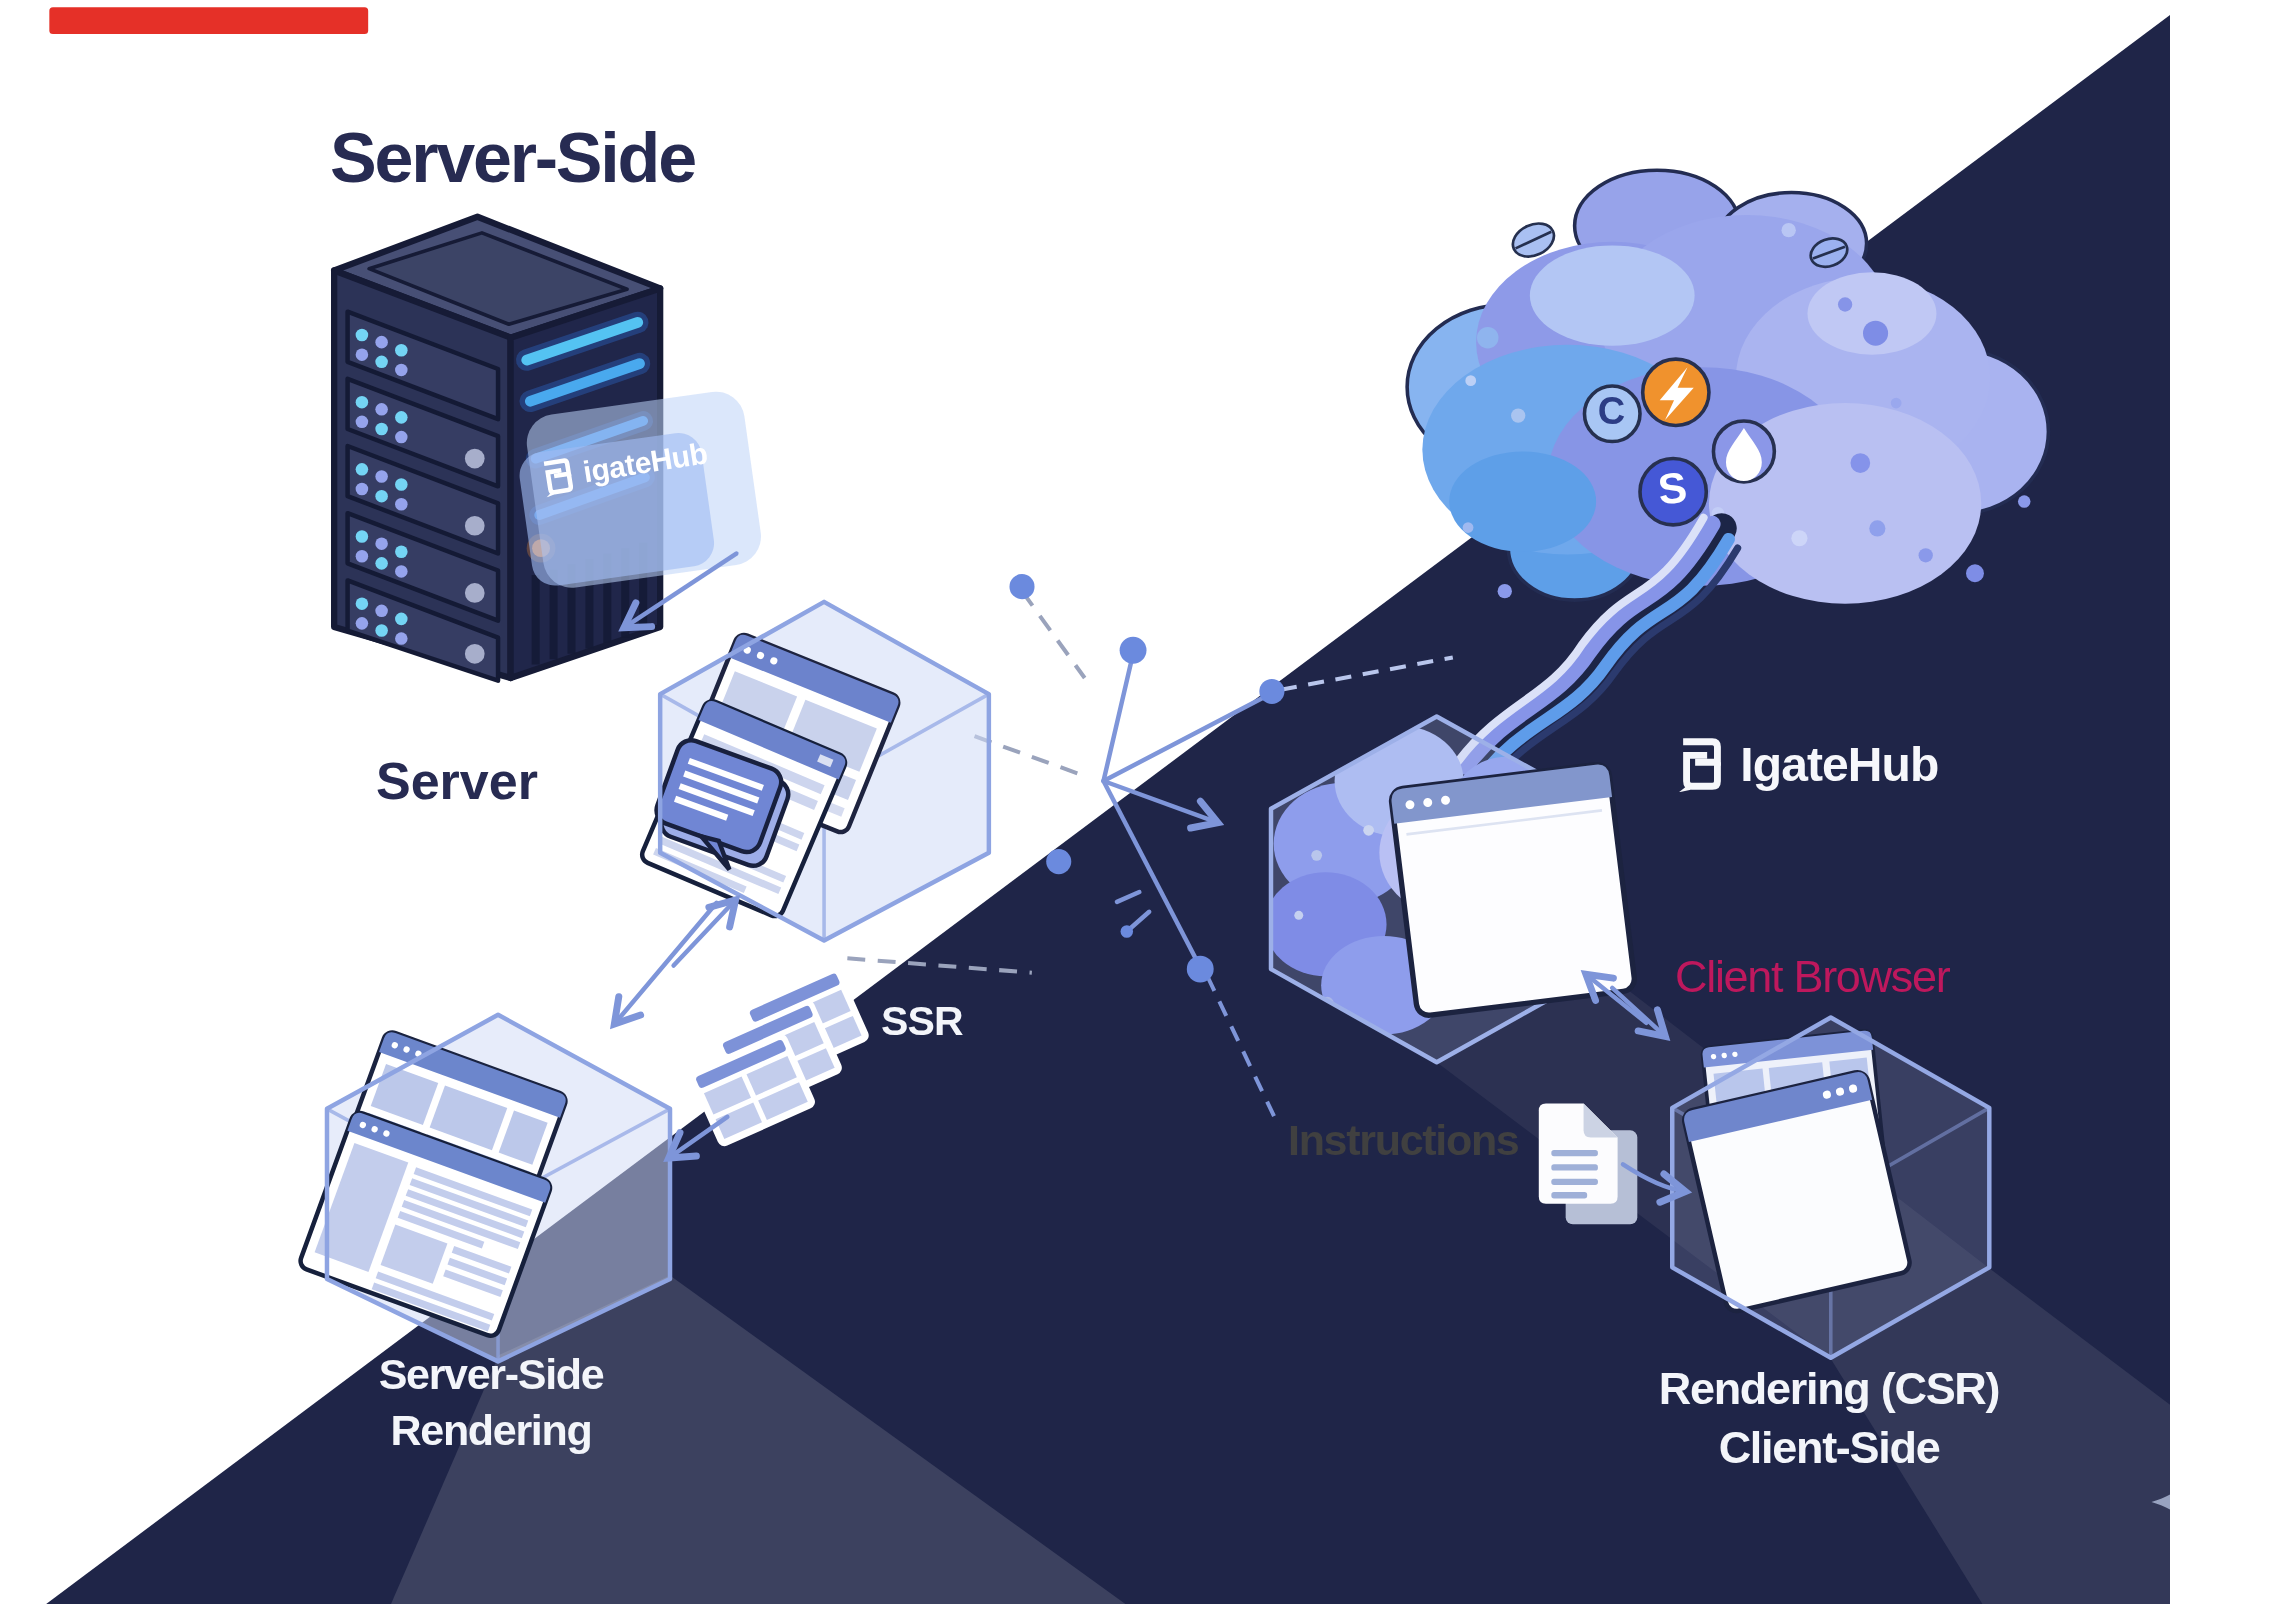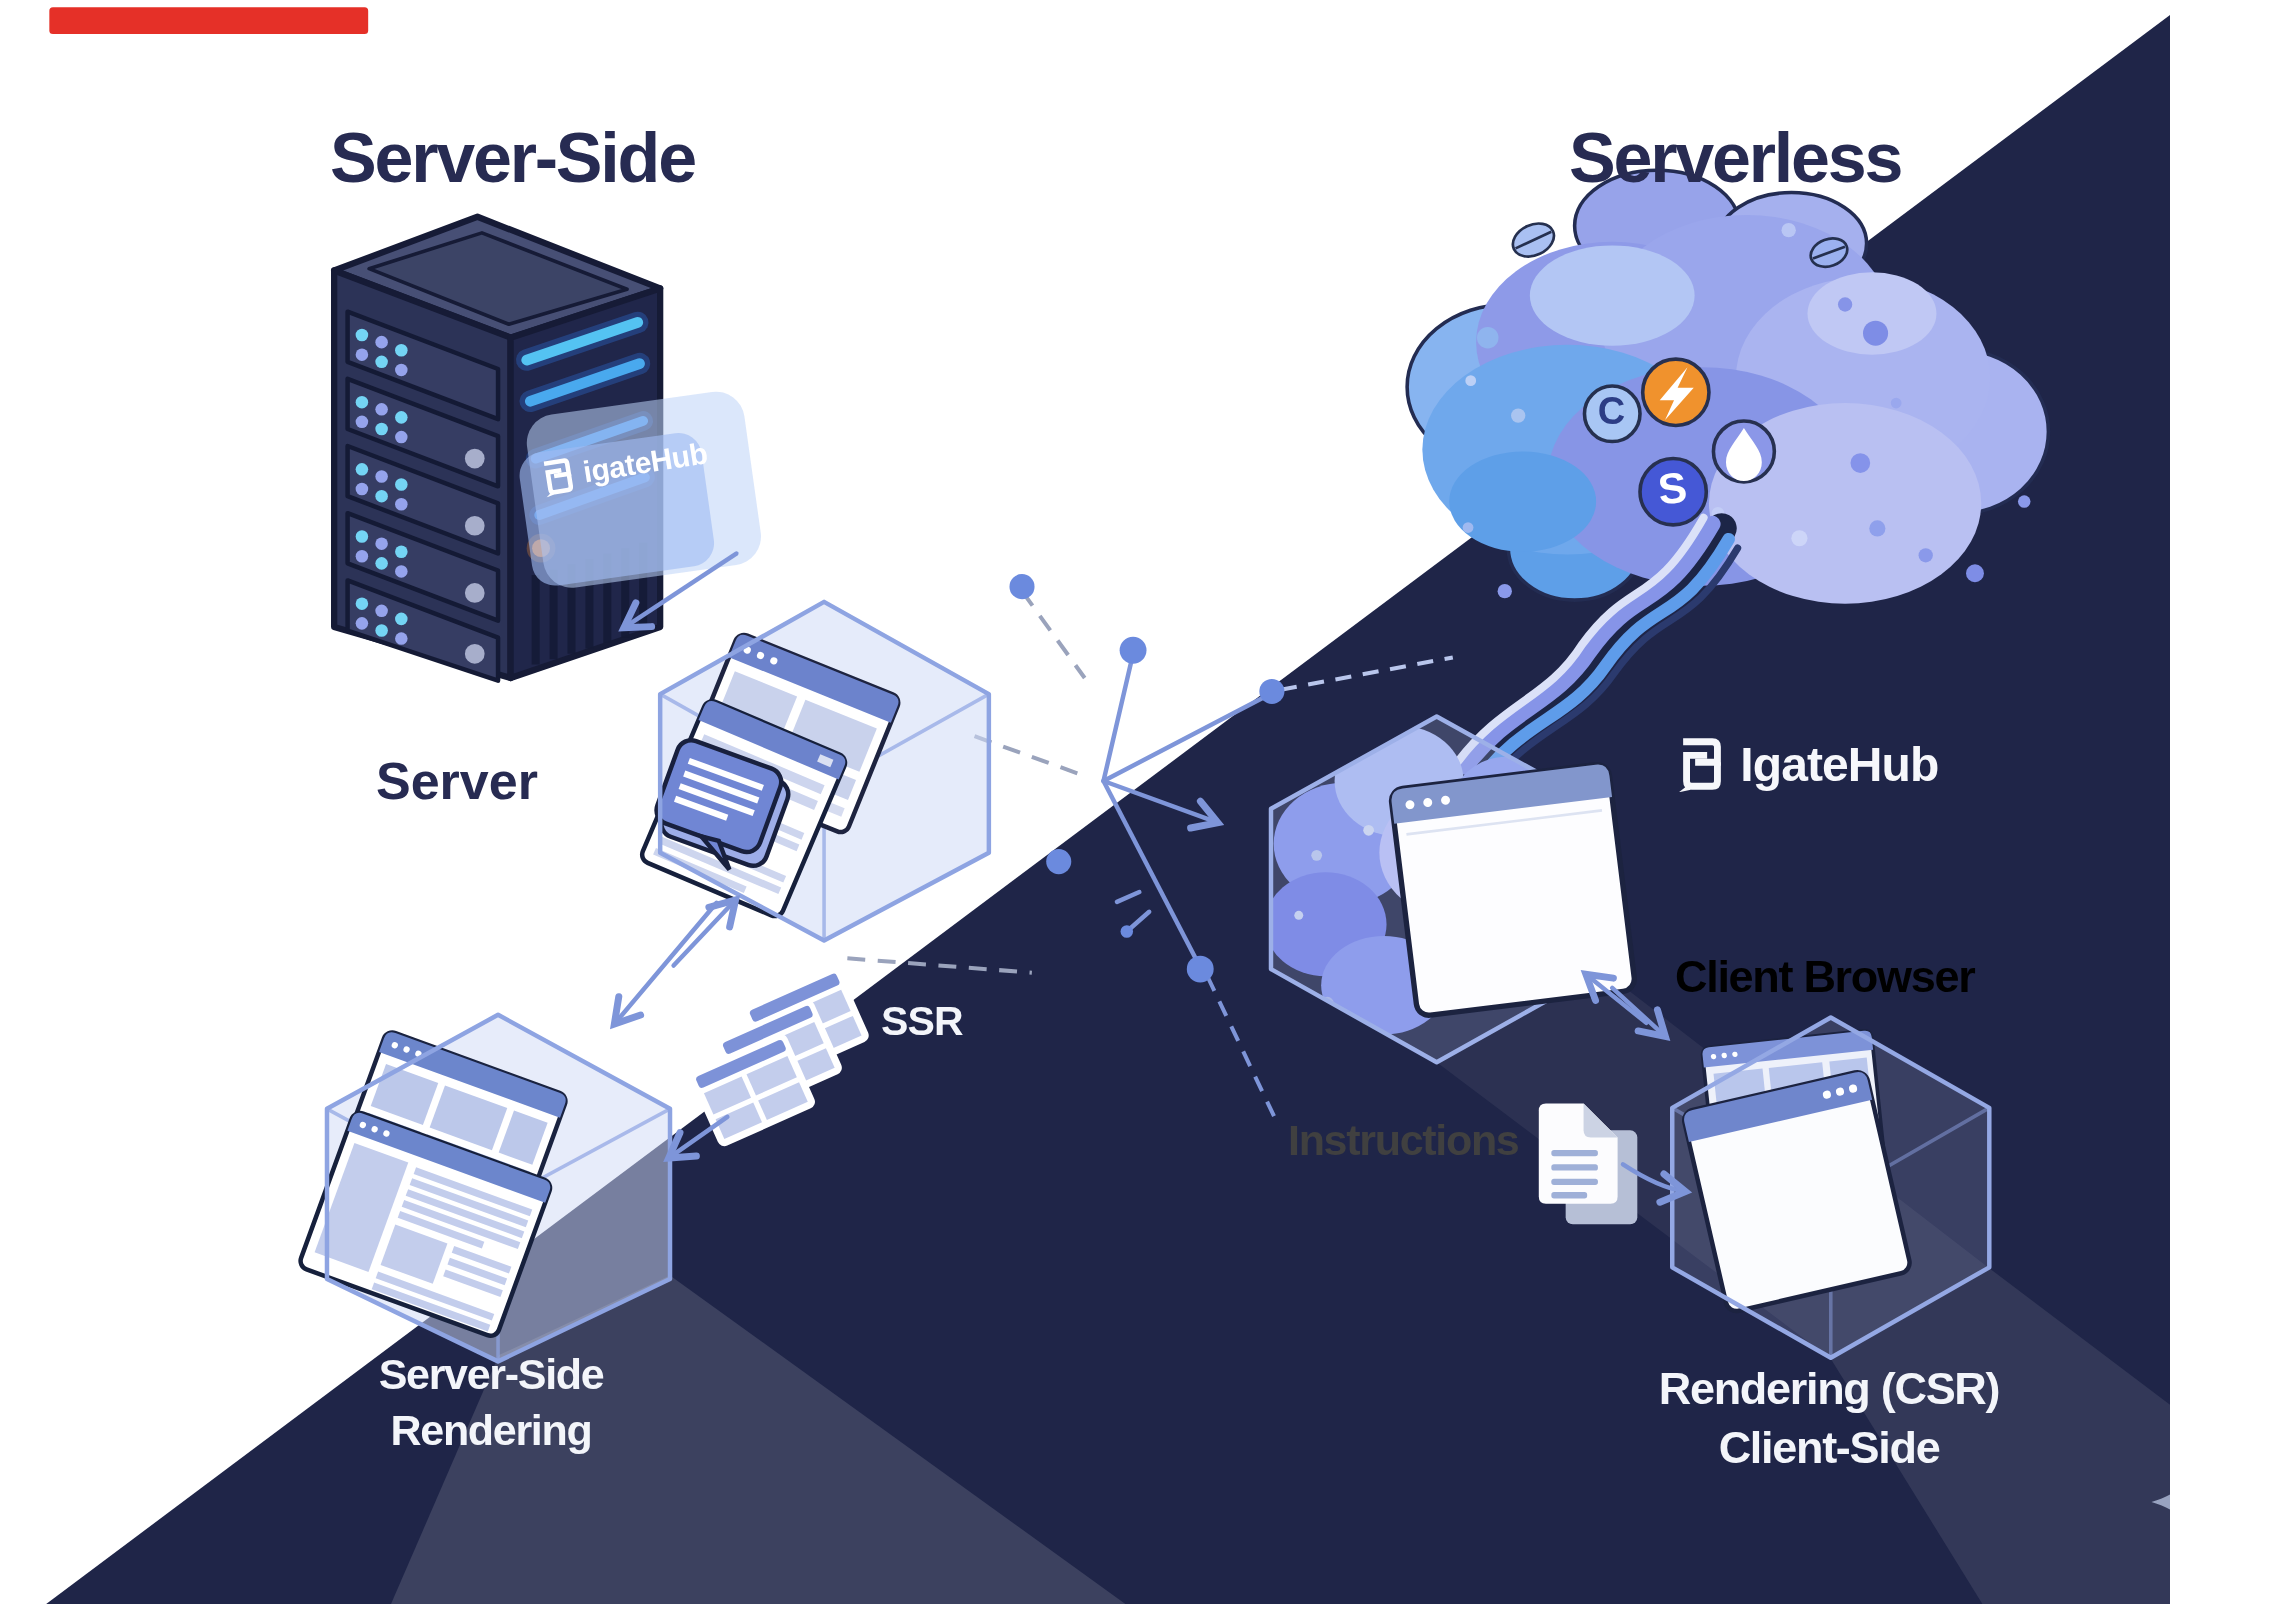--- a/index.html
+++ b/index.html
@@ -7,21 +7,21 @@
           font-family:"Liberation Sans",sans-serif;}
   .scene{position:absolute;left:0;top:0;width:2293px;height:1605px;}
   .txt{position:absolute;white-space:nowrap;}
   .title{font-size:70px;font-weight:700;letter-spacing:-2.2px;color:#272b52;}
   .t-server{left:376px;top:751px;font-size:52px;font-weight:700;color:#272b52;text-align:right;}
   .t-ssr{left:871px;top:998px;font-size:41px;font-weight:600;color:#f3f5fa;letter-spacing:-0.9px;margin-left:10px;}
   .caption{position:absolute;text-align:center;transform:translateX(-50%);
            font-size:43px;font-weight:600;line-height:1.3;color:#f3f5fa;letter-spacing:-1.3px;}
   .cap-ssr{left:491px;top:1347px;}
   .cap-csr{left:1829px;top:1360px;font-size:45px;}
-  .t-client-browser{left:1675px;top:951px;font-size:45px;font-weight:700;color:#000000;letter-spacing:-1.3px;}
+  .t-client-browser{left:1675px;top:951px;font-size:45px;font-weight:400;color:#be185d;letter-spacing:-1.3px;}
   .t-instructions{left:1288px;top:1116px;font-size:43px;font-weight:600;color:#404040;letter-spacing:-1.3px;}
   .brand{position:absolute;left:1678px;top:736px;display:flex;align-items:center;gap:14.3px;}
   .brand span{font-size:48px;font-weight:700;letter-spacing:-0.9px;color:#f6f7fb;}
   .badge-brand{position:absolute;left:543px;top:460px;display:flex;align-items:center;gap:9px;
                transform:rotate(-9deg);transform-origin:left center;}
   .badge-brand span{font-size:30px;font-weight:700;color:#ffffff;letter-spacing:-0.4px;}
   .cloud-letter{position:absolute;text-align:center;font-weight:800;}
   .letter-c{left:1592px;top:390px;width:39px;font-size:38px;color:#2c3d85;}
   .letter-s{left:1651px;top:464px;width:43px;font-size:43px;color:#ffffff;transform:rotate(-6deg);}
 </style>
@@ -436,21 +436,20 @@
     <line x1="812" y1="1247" x2="748" y2="1292" marker-end="url(#arw)"></line>
     <line x1="1838" y1="1142" x2="1772" y2="1089" marker-end="url(#arw)"></line>
     <line x1="1800" y1="1103" x2="1858" y2="1156" marker-end="url(#arw)"></line>
     <path d="M1812,1300 Q1852,1326 1880,1330" marker-end="url(#arw)"></path>
   </g>
 
   <path fill="#98a2c0" d="M2447,1627 C2452,1657 2462,1668 2492,1677 C2462,1686 2452,1697 2447,1727 C2442,1697 2432,1686 2402,1677 C2432,1668 2442,1657 2447,1627 Z"></path>
 </svg>
 
 <div class="txt title" style="left:330px;top:118px">Server-Side</div>
-<div class="txt title" style="left:1569px;top:118px">Serverless</div>
 
 <div class="txt t-server">Server</div>
 <div class="txt t-ssr">SSR</div>
 
 <div class="caption cap-ssr">
   <div>Server-Side</div>
   <div>Rendering</div>
 </div>
 
 <div class="txt t-client-browser">Client Browser</div>

